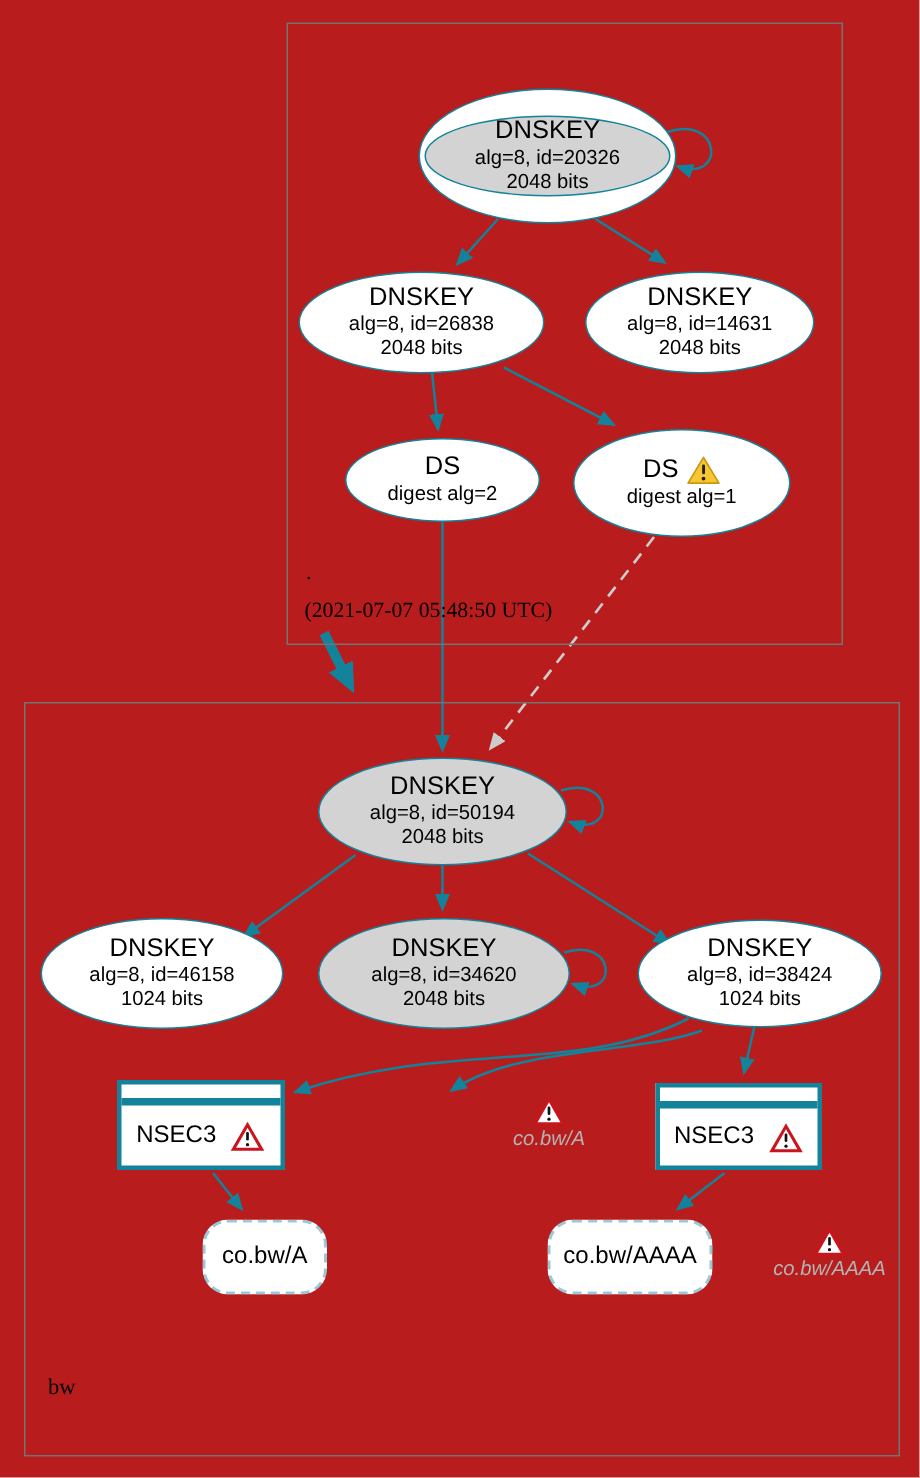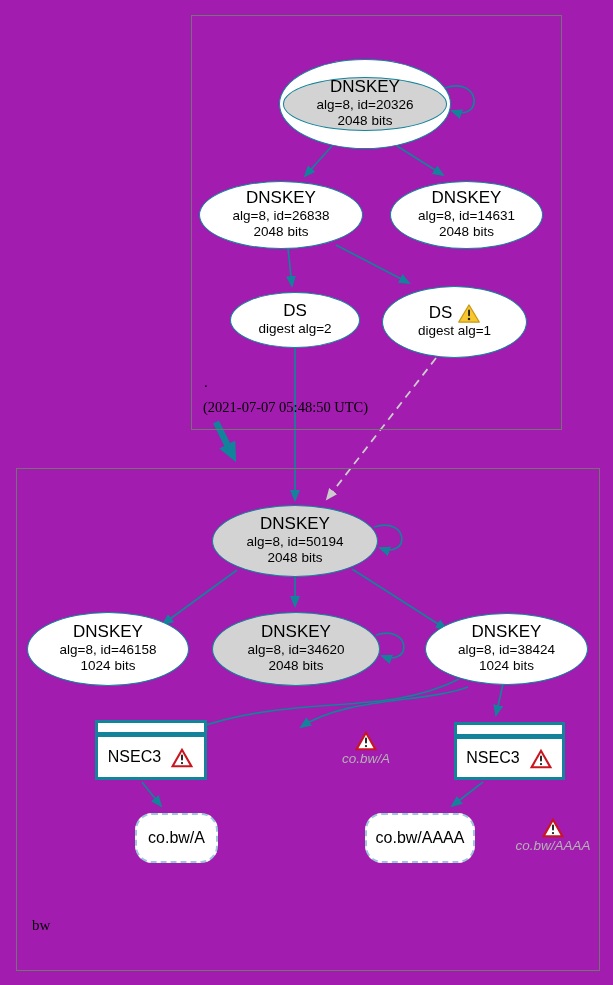--- a/index.html
+++ b/index.html
@@ -1,19 +1,19 @@
 <!DOCTYPE html>
 <html><head>
 <meta charset="utf-8">
 <style>
   html,body{margin:0;padding:0;background:#ffffff;}
   #canvas{
     position:relative;
     width:613px;height:985px;
-    background:#a21caf;
+    background:#b91c1c;
     font-family:"Liberation Sans",sans-serif;
     overflow:hidden;
   }
   .zone-box{
     position:absolute;
     border:1px solid #737373;
     background:transparent;
   }
   #edges{position:absolute;left:0;top:0;width:613px;height:985px;}
   .node{position:absolute;box-sizing:border-box;display:flex;align-items:center;justify-content:center;}
@@ -45,21 +45,21 @@
     font-size:17px;color:#000;line-height:1.1;
   }
   .node-sub{
     font-family:Liberation Sans, sans-serif;
     font-size:13.5px;color:#000;line-height:1.22;
   }
   .title-row{display:flex;align-items:center;gap:6px;justify-content:center;}
   .nsec3{
     border:3px solid #12839a;
     background:#ffffff;
-    display:flex;flex-direction:column;margin-left:17px;
+    display:flex;flex-direction:column;
   }
   .nsec3-top{height:9px;border-bottom:5px solid #12839a;}
   .nsec3-body{flex:1;display:flex;align-items:center;justify-content:center;gap:9px;}
   .soa{
     border:1.7px solid #12839a;
     border-radius:13px;
     background:#ffffff;
   }
   .ghost{
     border:2px dashed #9ac8d8;

